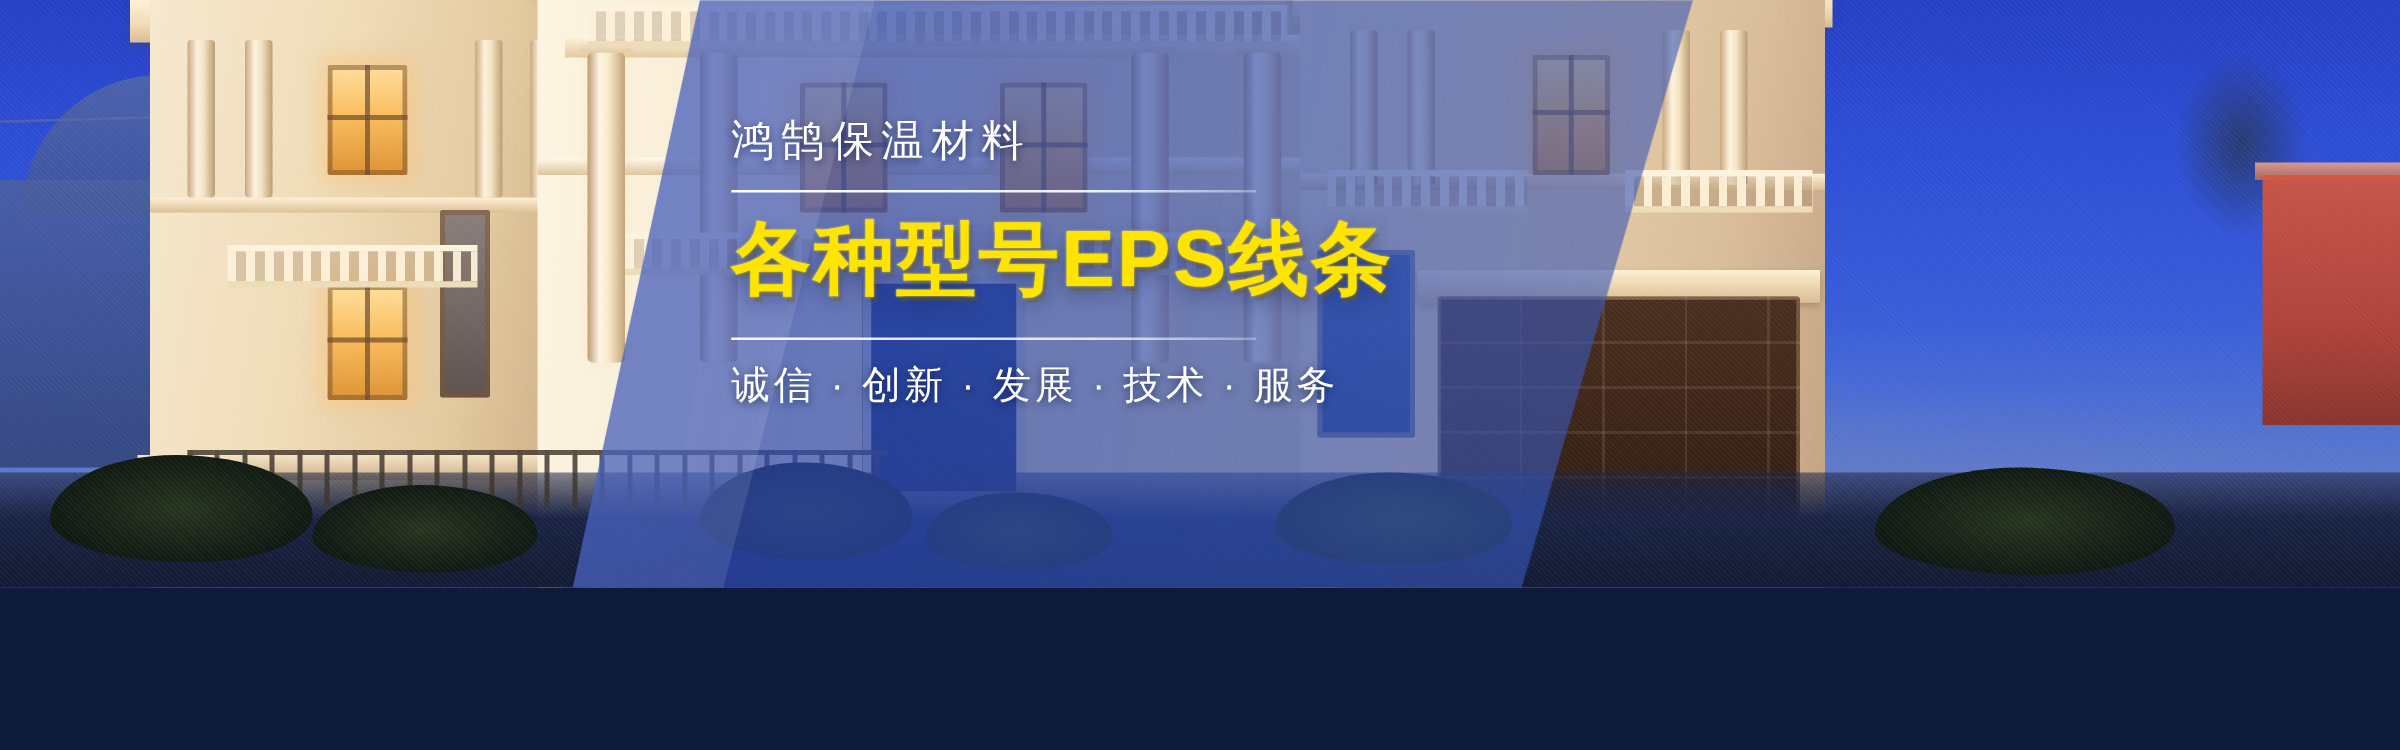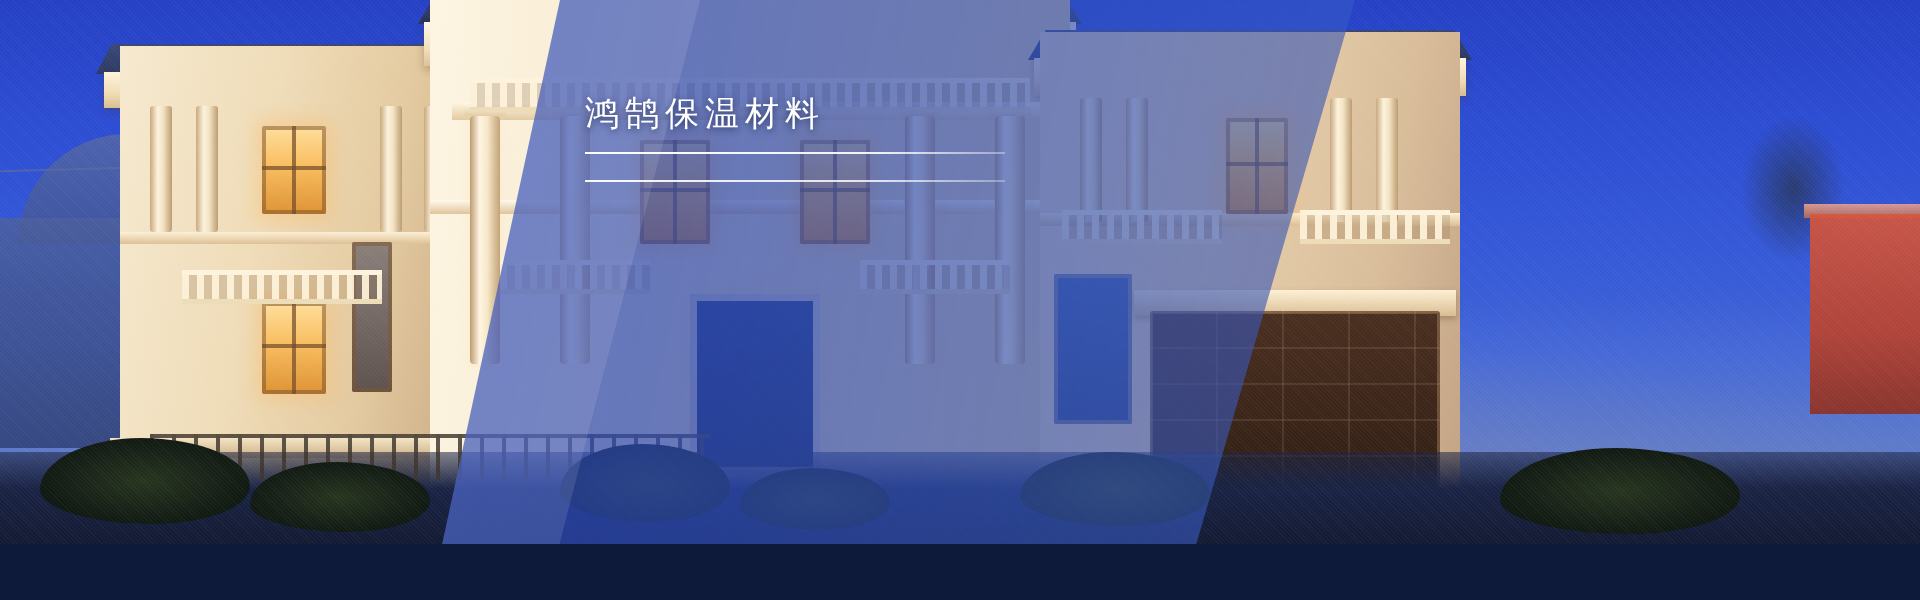--- a/index.html
+++ b/index.html
@@ -1,21 +1,21 @@
 <!DOCTYPE html>
 <html lang="zh"><head>
 <meta charset="utf-8">
 <title>EPS banner</title>
 <style>
   html,body{margin:0;padding:0;background:#0d1a3a;}
   *{box-sizing:border-box;}
 
   .banner{
     position:relative;
-    width:1920px;height:544px;
+    width:1920px;height:470px;
     overflow:hidden;
     font-family:"Liberation Sans","DejaVu Sans",sans-serif;
     background:#701a75;
     user-select:none;
   }
 
   
   .sky{
     position:absolute;inset:0;
     background:
@@ -294,19 +294,21 @@
 
   <div class="overlay-panel"></div>
   <div class="overlay-glow"></div>
 
   <div class="copy">
 
     <div class="brand">鸿鹄保温材料</div>
 
     <div class="rule"></div>
 
+    <div class="headline">各种型号EPS线条</div>
 
 
     <div class="rule2"></div>
 
+    <div class="tagline">诚信 · 创新 · 发展 · 技术 · 服务</div>
   </div>
 
 </div>
 
 </body></html>

